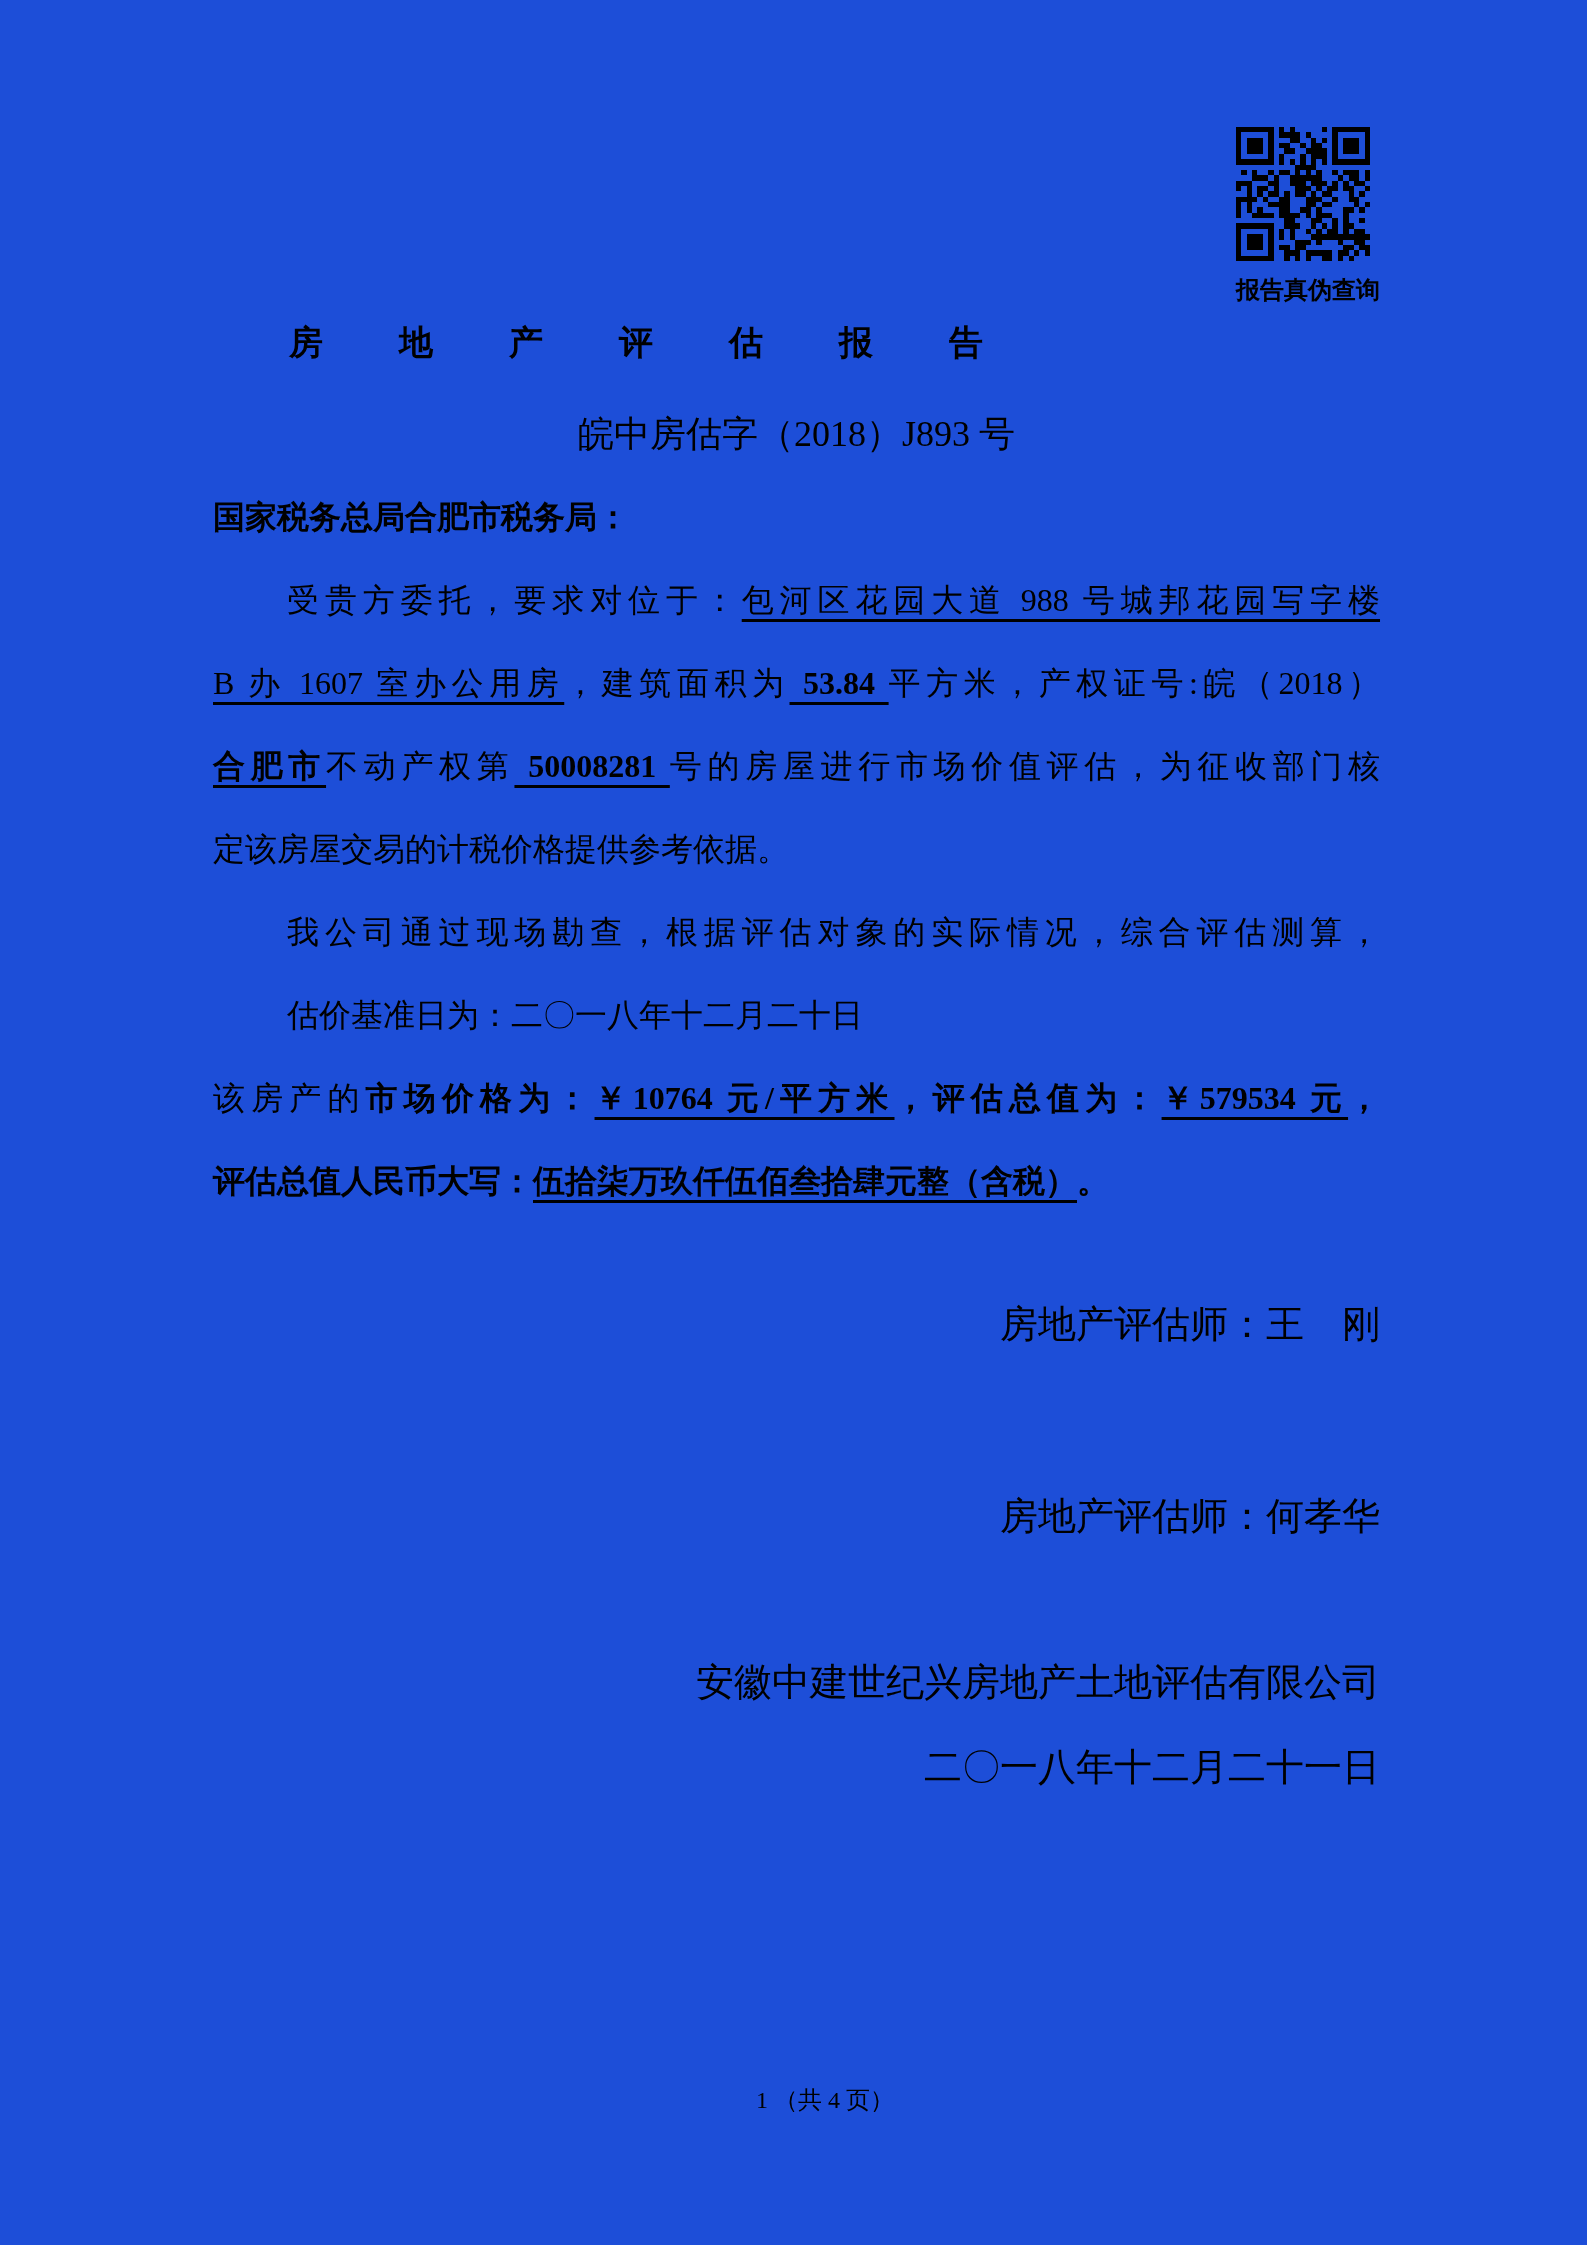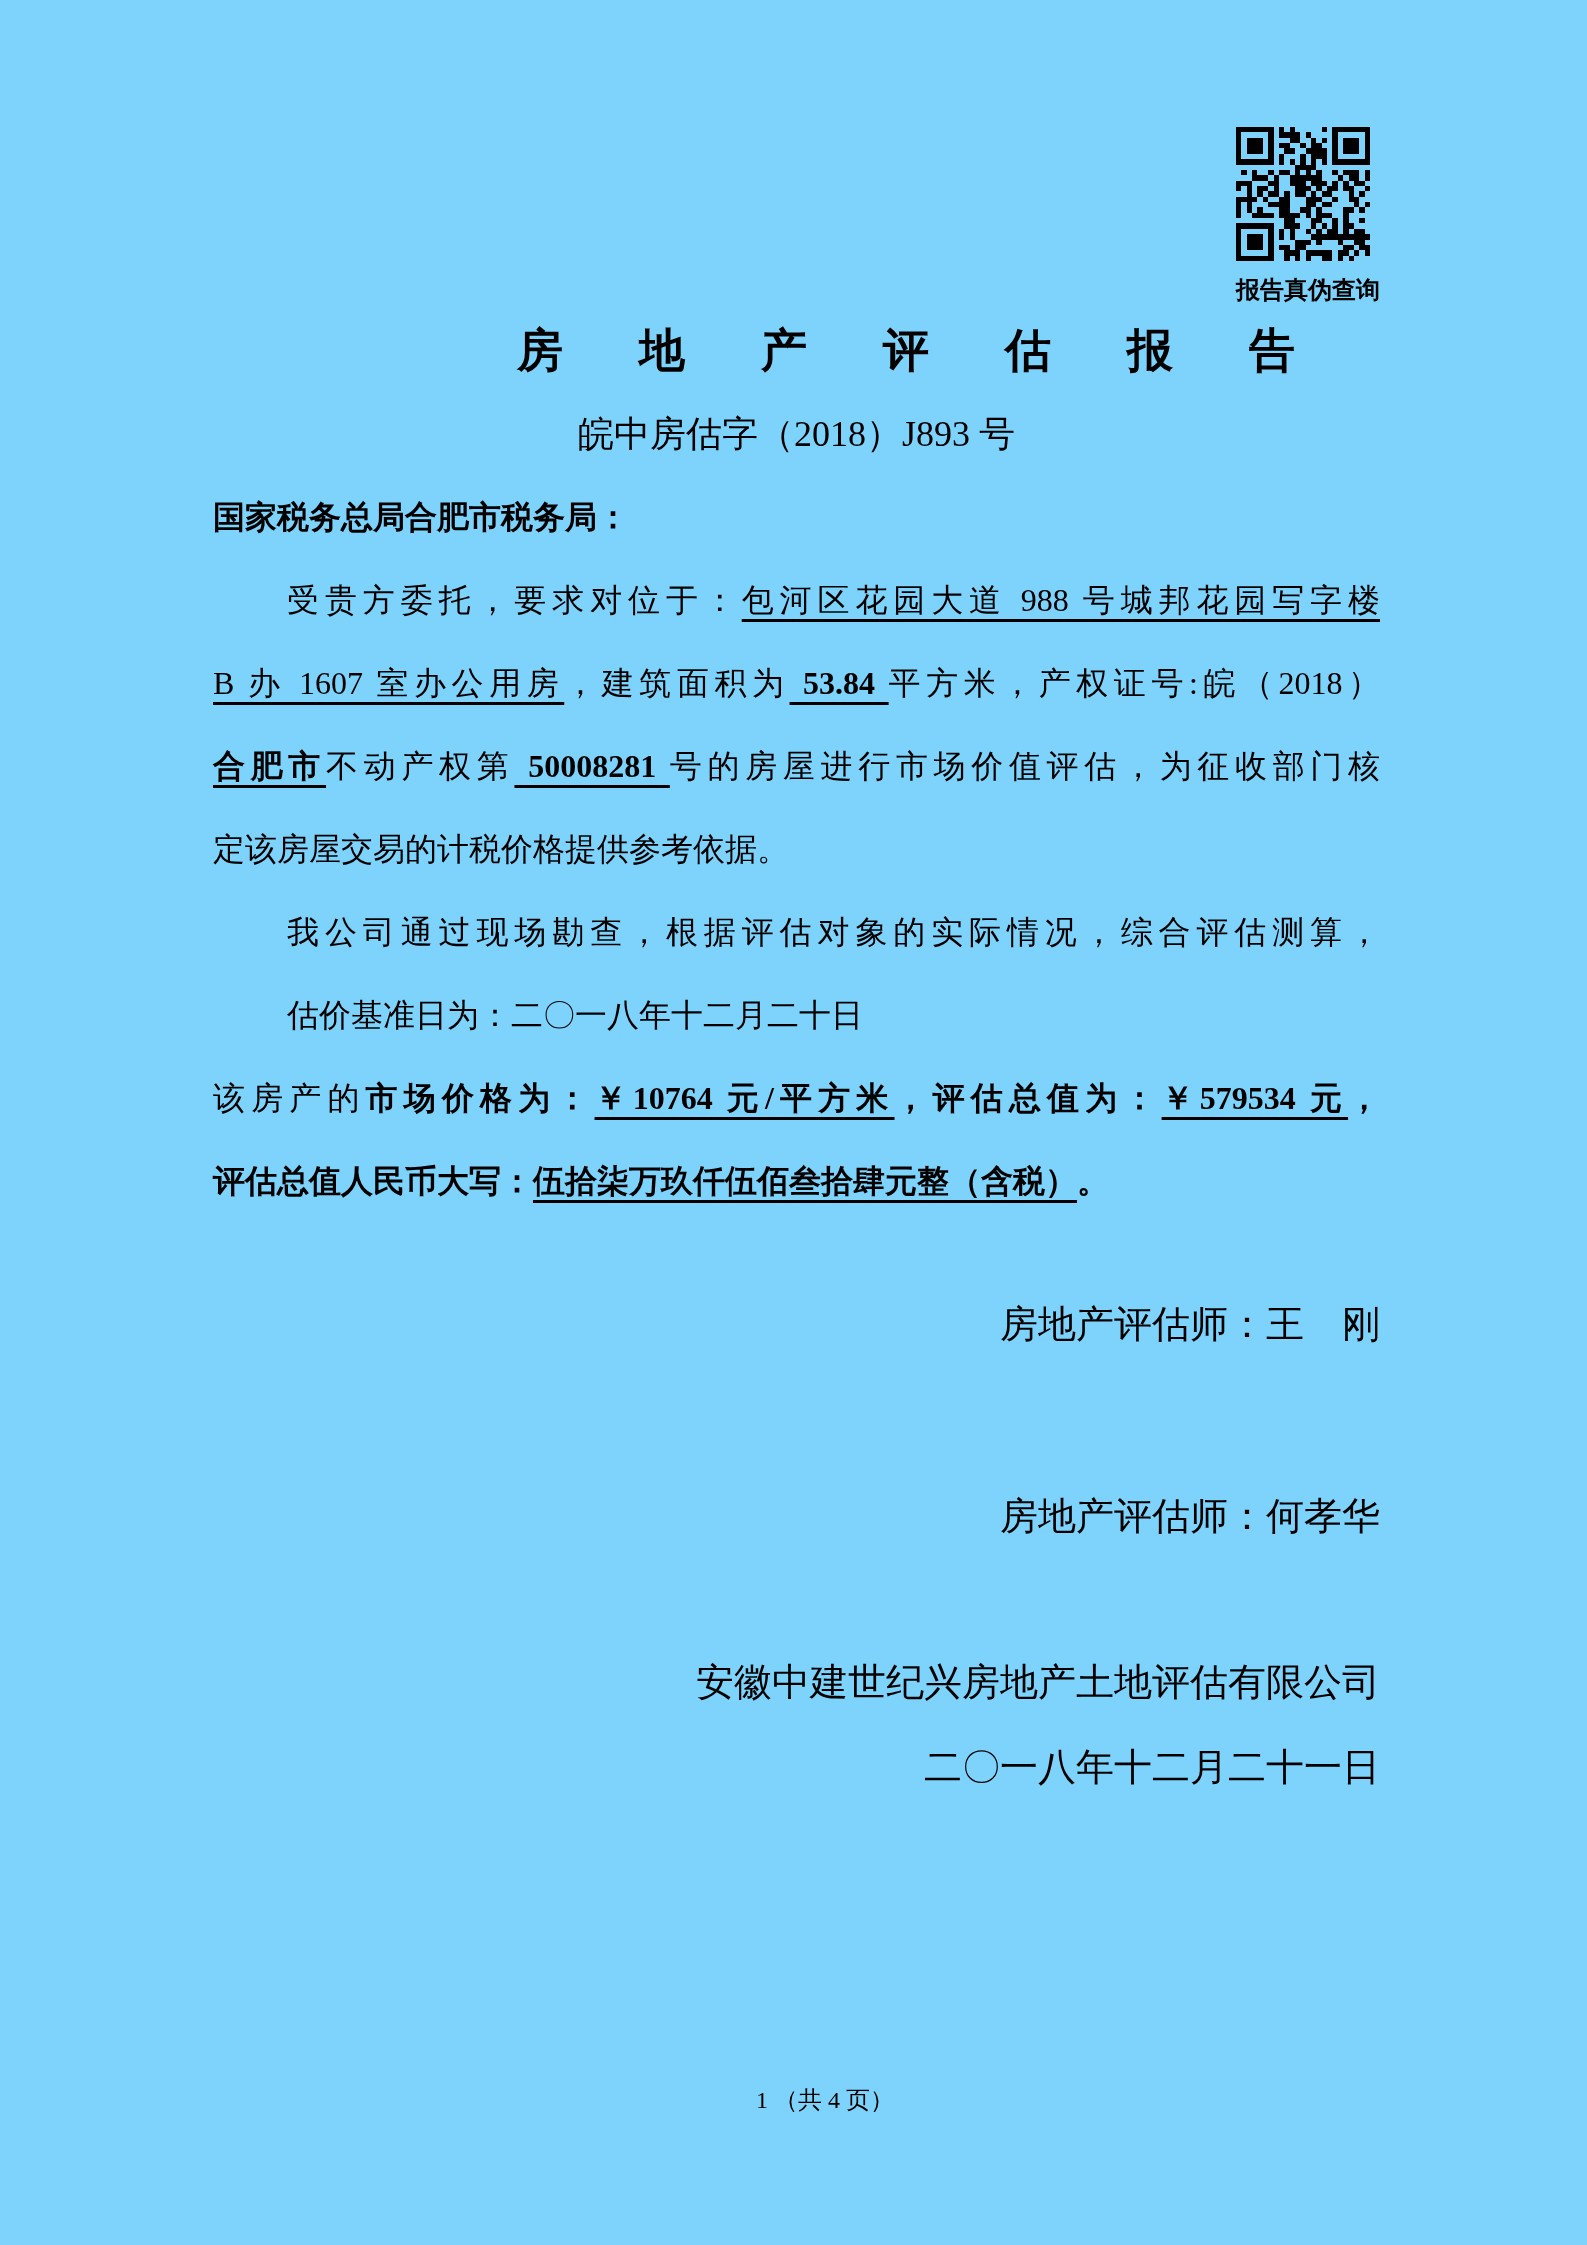--- a/index.html
+++ b/index.html
@@ -1,34 +1,34 @@
 <!DOCTYPE html>
 <html><head>
 <meta charset="utf-8">
 <style>
   html,body{margin:0;padding:0;background:#ffffff;}
   .page{
     position:relative;
     width:1587px;height:2245px;
-    background:#7dd3fc;color:#000;
+    background:#1d4ed8;color:#000;
     font-family:"Liberation Serif","DejaVu Serif",serif;
     overflow:hidden;
   }
   
   .qr{position:absolute;left:1236px;top:127px;width:134px;height:134px;}
   .qr svg{display:block;}
   .qr-caption{
     position:absolute;left:1236px;top:274px;
     font-size:24px;font-weight:700;white-space:nowrap;
     font-family:"Liberation Sans","DejaVu Sans",sans-serif;
   }
   
   .title{
-    position:absolute;left:204px;top:320px;width:1167px;
-    text-align:right;font-size:46px;font-weight:700;
+    position:absolute;left:213px;top:320px;width:1167px;
+    text-align:left;font-size:34px;font-weight:700;
     letter-spacing:76px;text-indent:76px;white-space:nowrap;
   }
   .doc-number{
     position:absolute;left:213px;top:410px;width:1167px;
     text-align:center;font-size:36px;white-space:nowrap;
   }
   
   .body-col{
     position:absolute;left:213px;top:476px;width:1167px;
     font-size:32px;

